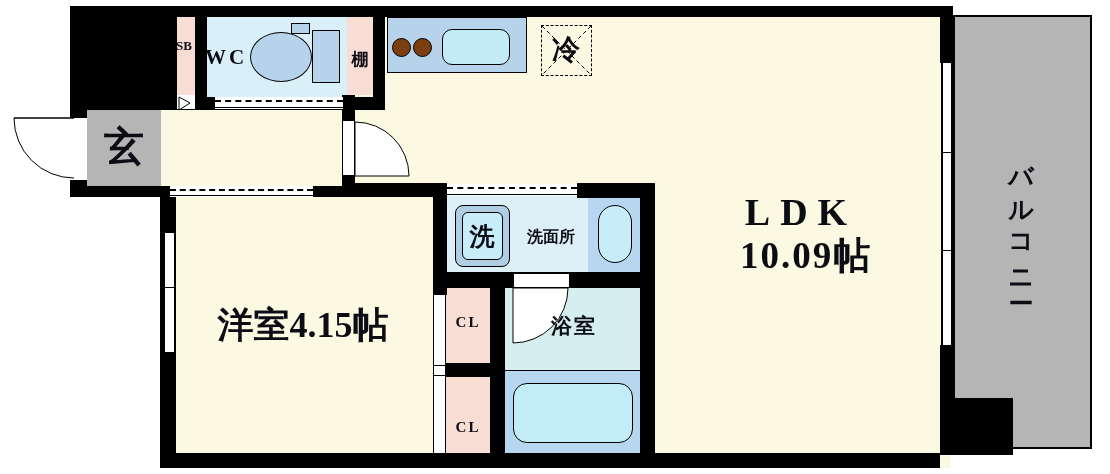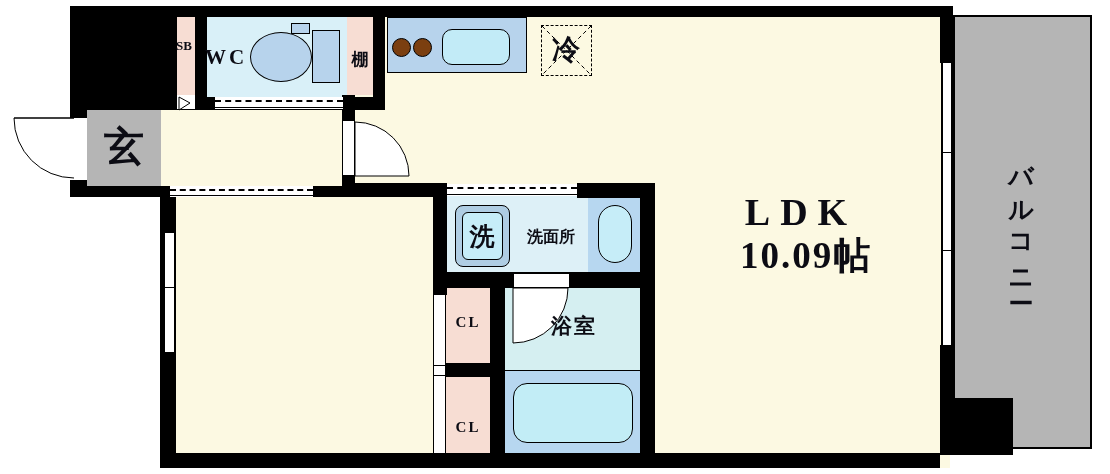--- a/index.html
+++ b/index.html
@@ -149,20 +149,21 @@
     </g>
   </svg>
 
   <div class="lbl" style="left:124px;top:147px;font-size:40px;">玄</div>
   <div class="lbl" style="left:184px;top:45px;font-size:13px;text-align:right;">SB</div>
   <div class="lbl" style="left:226px;top:57px;font-size:21px;letter-spacing:3px;">WC</div>
   <div class="lbl" style="left:360px;top:59px;font-size:17px;">棚</div>
   <div class="lbl" style="left:566px;top:50px;font-size:28px;">冷</div>
   <div class="lbl" style="left:793px;top:212px;font-size:38px;letter-spacing:10px;margin-left:8px;">LDK</div>
   <div class="lbl" style="left:806px;top:235px;font-size:37px;letter-spacing:2px;margin-top:20px;">10.09帖</div>
+  <div class="lbl" style="left:303px;top:325px;font-size:36px;">洋室4.15帖</div>
   <div class="lbl" style="left:482px;top:236px;font-size:25px;">洗</div>
   <div class="lbl" style="left:551px;top:237px;font-size:16px;">洗面所</div>
   <div class="lbl" style="left:468px;top:322px;font-size:15px;letter-spacing:2px;">CL</div>
   <div class="lbl" style="left:468px;top:427px;font-size:15px;letter-spacing:2px;">CL</div>
   <div class="lbl" style="left:574px;top:326px;font-size:21px;letter-spacing:2px;">浴室</div>
   <div class="lbl lbl-v" style="left:1021px;top:222px;font-size:25px;letter-spacing:7px;">バルコニー</div>
 
 </div>
 
 </body></html>

